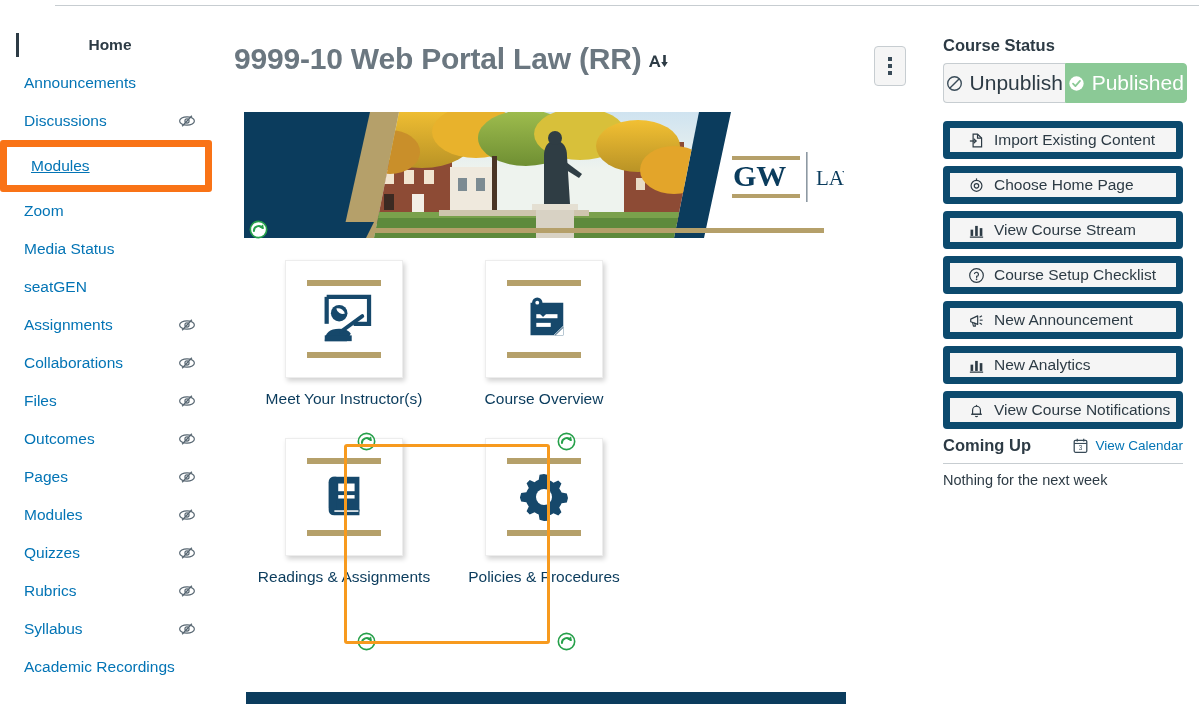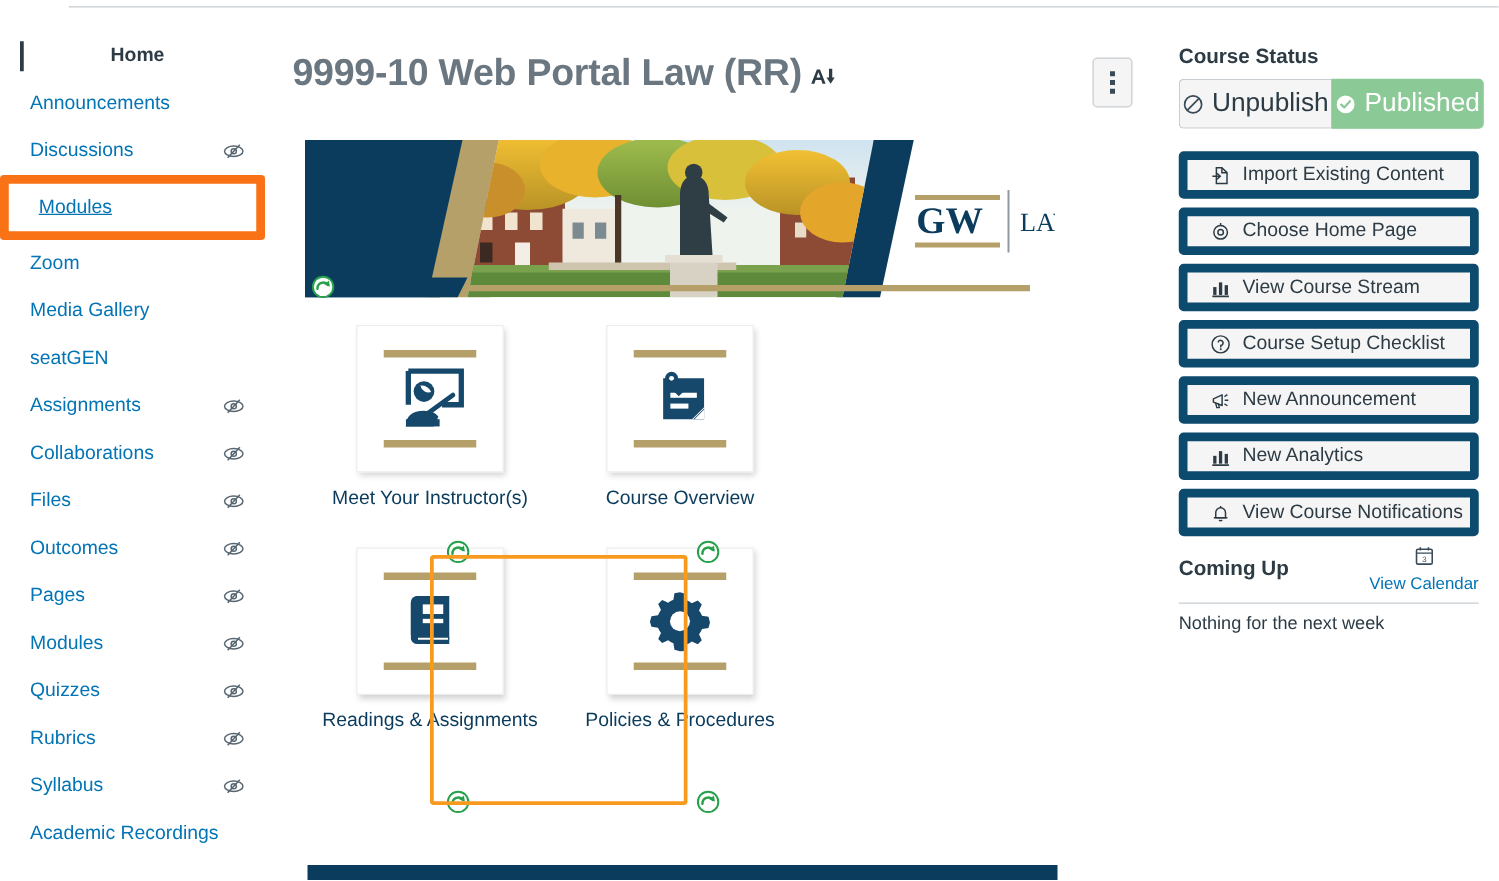--- a/index.html
+++ b/index.html
@@ -157,21 +157,21 @@
     font-size: 15.5px;
     cursor: pointer;
   }
   .coming-up-row {
     display: flex; align-items: center; justify-content: space-between;
     width: 240px; margin-top: 4px;
   }
   .coming-up-title { font-size: 16.5px; font-weight: bold; color: #2d3b45; }
   .view-calendar {
     display: flex; align-items: center; gap: 6px;
-    font-size: 13.5px; color: #0374b5; cursor: pointer; white-space: nowrap; flex-direction: column;
+    font-size: 13.5px; color: #0374b5; cursor: pointer; white-space: nowrap;
   }
   .rail-divider { width: 240px; height: 1px; background: #c7cdd1; margin: 8px 0 8px; }
   .nothing-text { font-size: 14.5px; color: #2d3b45; }
 
   svg { display: block; }
 </style>
 </head>
 <body>
 
 <div class="page">
@@ -195,21 +195,21 @@
           </svg>
         </span>
       </div>
       <div class="nav-item boxed">
         <span class="nav-label">Modules</span>
       </div>
       <div class="nav-item">
         <span class="nav-label">Zoom</span>
       </div>
       <div class="nav-item">
-        <span class="nav-label">Media Gallery</span>
+        <span class="nav-label">Media Status</span>
       </div>
       <div class="nav-item">
         <span class="nav-label">seatGEN</span>
       </div>
       <div class="nav-item">
         <span class="nav-label">Assignments</span>
         <span class="eye-off">
           <svg viewBox="0 0 20 20" width="18" height="18">
             <ellipse cx="10" cy="10" rx="8.2" ry="4.6" fill="none" stroke="#394b58" stroke-width="1.3"></ellipse>
     <circle cx="10" cy="10" r="2.3" fill="none" stroke="#394b58" stroke-width="1.3"></circle>

